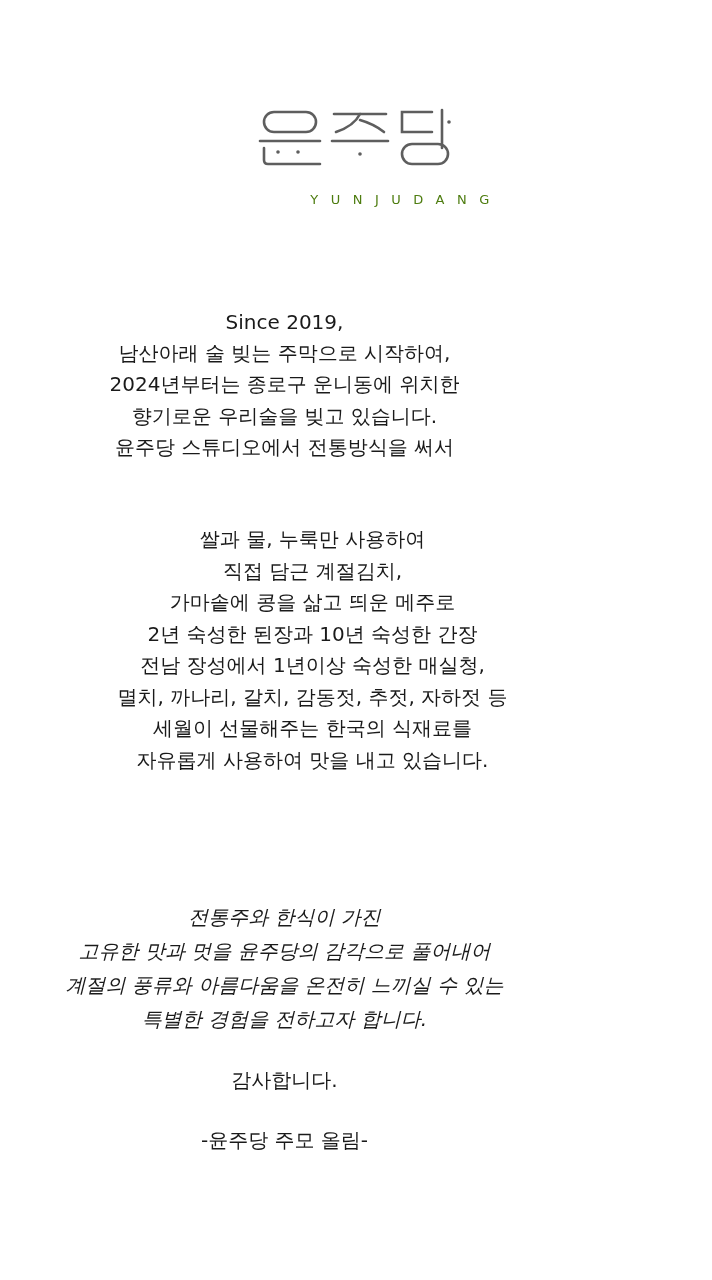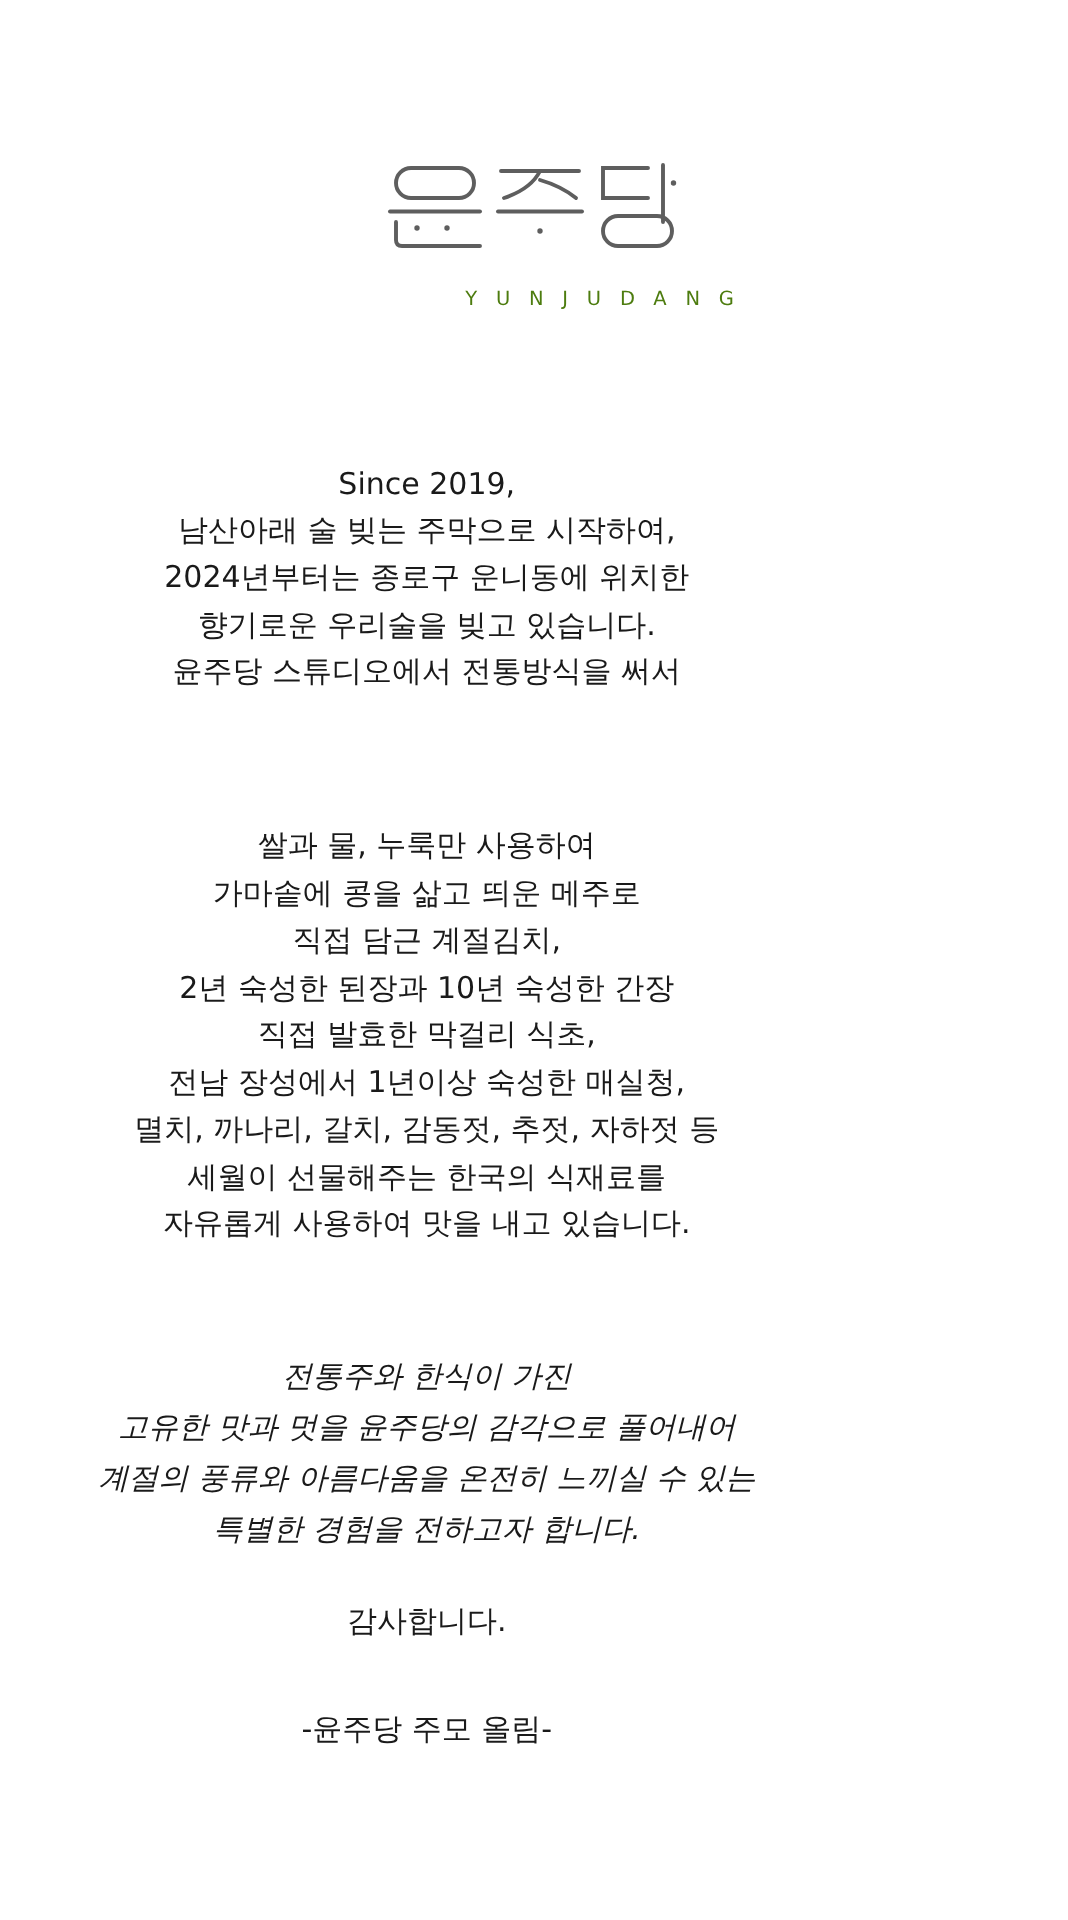--- a/index.html
+++ b/index.html
@@ -47,24 +47,24 @@
     text-align: center;
     font-size: 20px;
     font-weight: 400;
     color: #1a1a1a;
   }
   .block .line {
     display: block;
     white-space: nowrap;
   }
   #block-intro { top: 307px; line-height: 31.2px; }
-  #block-ingredients { top: 548px; line-height: 31.5px; }
+  #block-ingredients { top: 524px; line-height: 31.5px; padding-left: 28px; }
   #block-mission { top: 900px; line-height: 34px; font-style: italic; }
   #block-thanks { top: 1064px; line-height: 32px; }
-  #block-signature { top: 1124px; line-height: 32px; margin-top: 12px; }
+  #block-signature { top: 1124px; line-height: 32px; }
 </style>
 </head>
 <body>
 
 <div class="logo">
   <svg width="200" height="72" viewBox="0 0 200 72" fill="none" stroke="#5e5e5e" stroke-width="2.6" stroke-linecap="round">
 
     <rect x="8" y="4" width="52" height="20" rx="10" ry="10"></rect>
 
     <line x1="4" y1="33" x2="64" y2="33"></line>
@@ -98,24 +98,23 @@
 <div class="block" id="block-intro">
   <span class="line">Since 2019,</span>
   <span class="line">남산아래 술 빚는 주막으로 시작하여,</span>
   <span class="line">2024년부터는 종로구 운니동에 위치한</span>
   <span class="line">향기로운 우리술을 빚고 있습니다.</span>
   <span class="line">윤주당 스튜디오에서 전통방식을 써서</span>
 </div>
 
 <div class="block" id="block-ingredients">
   <span class="line">쌀과 물, 누룩만 사용하여</span>
+  <span class="line">직접 담근 계절김치,</span>
   <span class="line">가마솥에 콩을 삶고 띄운 메주로</span>
-  <span class="line">직접 담근 계절김치,</span>
   <span class="line">2년 숙성한 된장과 10년 숙성한 간장</span>
-  <span class="line">직접 발효한 막걸리 식초,</span>
   <span class="line">전남 장성에서 1년이상 숙성한 매실청,</span>
   <span class="line">멸치, 까나리, 갈치, 감동젓, 추젓, 자하젓 등</span>
   <span class="line">세월이 선물해주는 한국의 식재료를</span>
   <span class="line">자유롭게 사용하여 맛을 내고 있습니다.</span>
 </div>
 
 <div class="block" id="block-mission">
   <span class="line">전통주와 한식이 가진</span>
   <span class="line">고유한 맛과 멋을 윤주당의 감각으로 풀어내어</span>
   <span class="line">계절의 풍류와 아름다움을 온전히 느끼실 수 있는</span>

